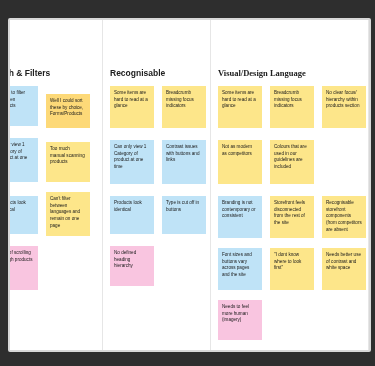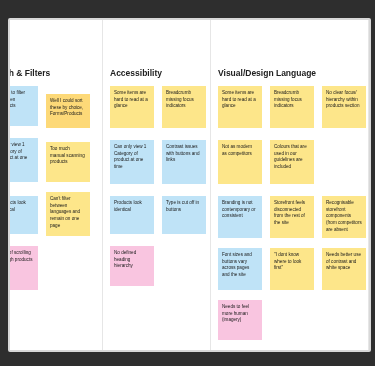--- a/index.html
+++ b/index.html
@@ -57,22 +57,22 @@
 <body>
 
 <div id="board">
   <div>
       <div class="divider" style="left: 92px;"></div>
       <div class="divider" style="left: 200px;"></div>
       <div class="divider" style="left: 358px;"></div>
     </div>
   <div>
       <div class="col-title" style="left: -14px; top: 48px;">arch &amp; Filters</div>
-      <div class="col-title" style="left: 100px; top: 48px;">Accessibility</div>
-      <div class="col-title" style="left: 208px; top: 48px;">Visual/Design Language</div>
+      <div class="col-title" style="left: 100px; top: 48px;">Recognisable</div>
+      <div class="col-title" style="left: 208px; top: 48px; font-family: Liberation Serif, serif;">Visual/Design Language</div>
     </div>
   <div>
       <div class="note blue" style="left: -16px; top: 66px; width: 44px; height: 40px;">o way to filter between products</div>
       <div class="note yellow2" style="left: 36px; top: 74px; width: 44px; height: 34px;">Well I could sort these by choice, Forms/Products</div>
       <div class="note blue" style="left: -16px; top: 118px; width: 44px; height: 44px;">n only view 1 Category of product at one time</div>
       <div class="note yellow" style="left: 36px; top: 122px; width: 44px; height: 40px;">Too much manual scanning products</div>
       <div class="note blue" style="left: -16px; top: 176px; width: 44px; height: 38px;">Products look identical</div>
       <div class="note yellow" style="left: 36px; top: 172px; width: 44px; height: 44px;">Can't filter between languages and remain on one page</div>
       <div class="note pink" style="left: -16px; top: 226px; width: 44px; height: 44px;">Lot's of scrolling through products</div>
       <div class="note yellow" style="left: 100px; top: 66px; width: 44px; height: 42px;">Some items are hard to read at a glance</div>

